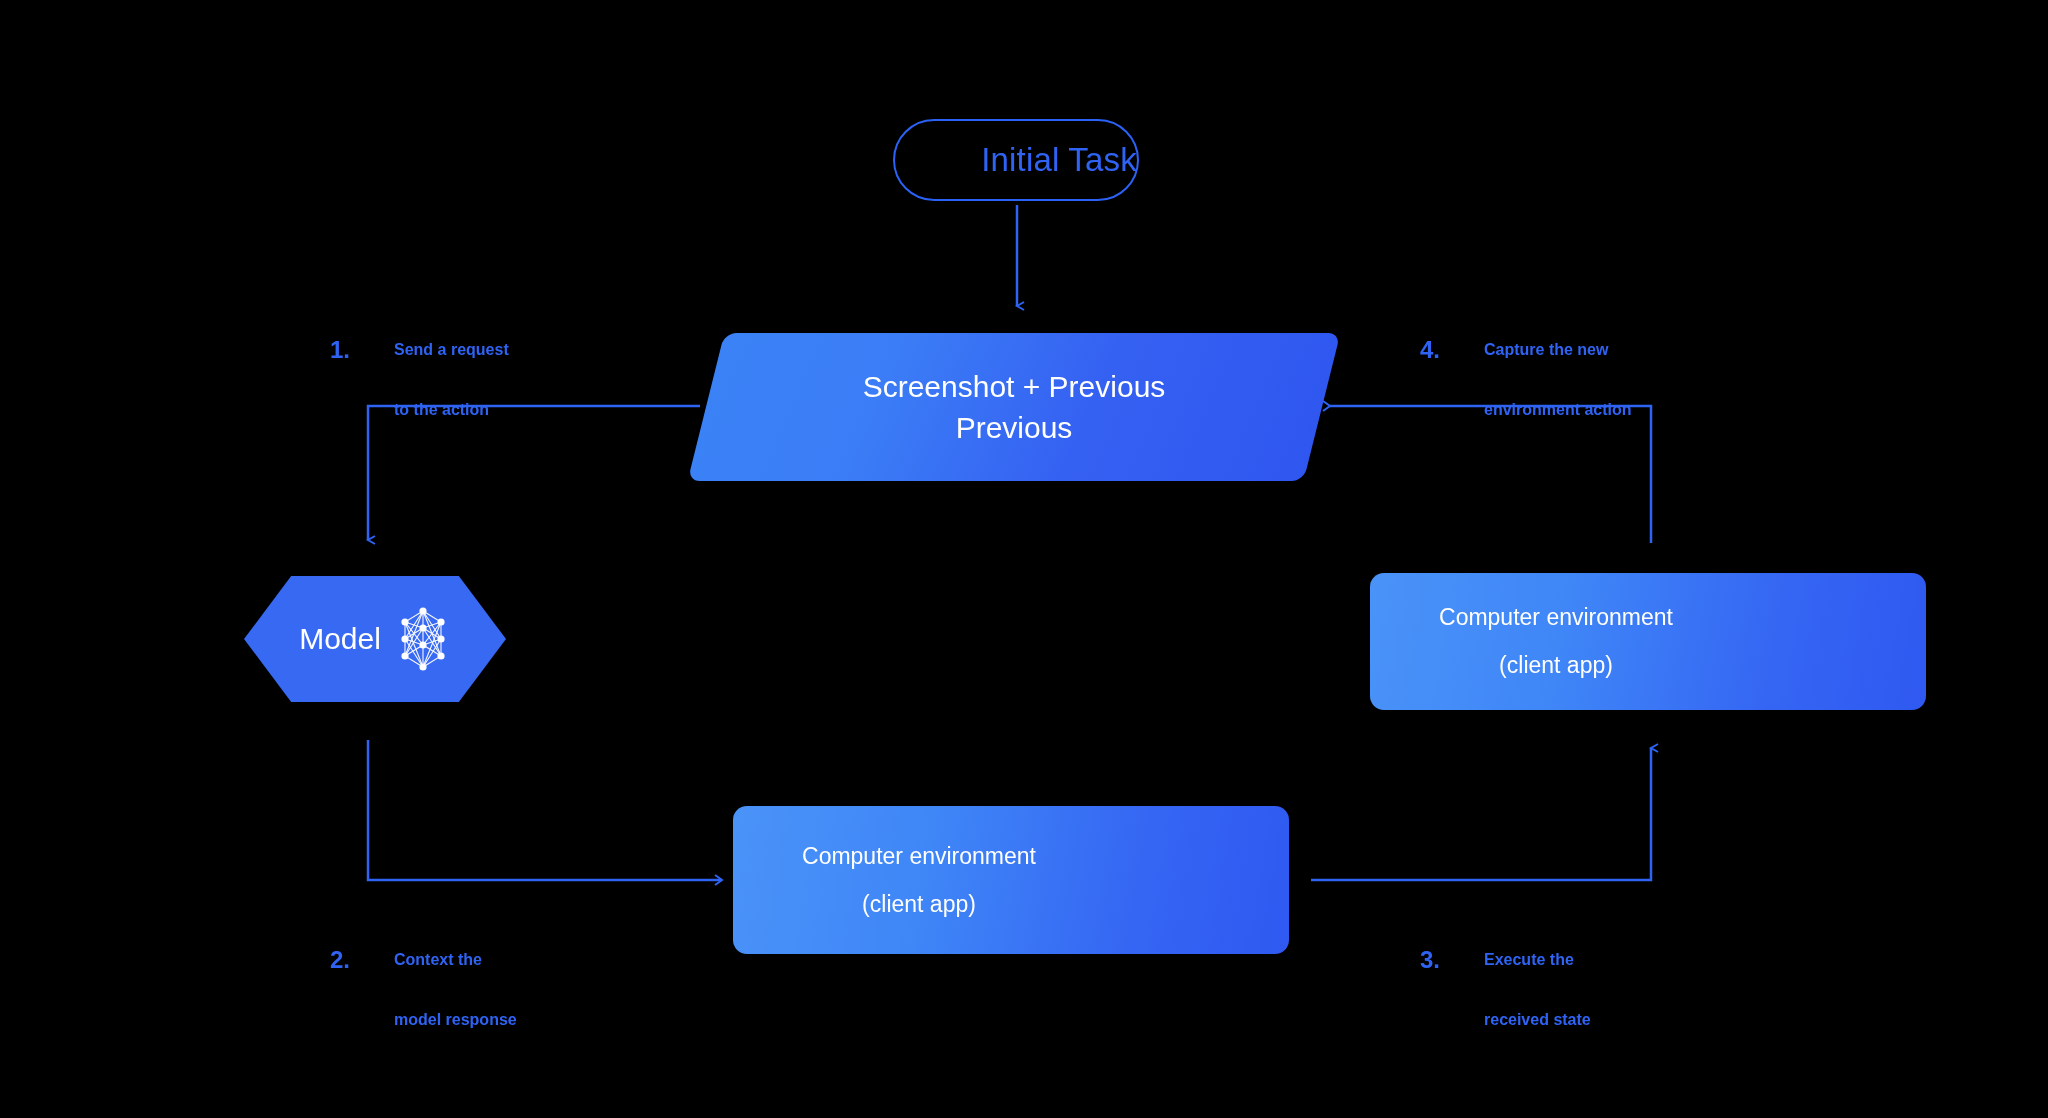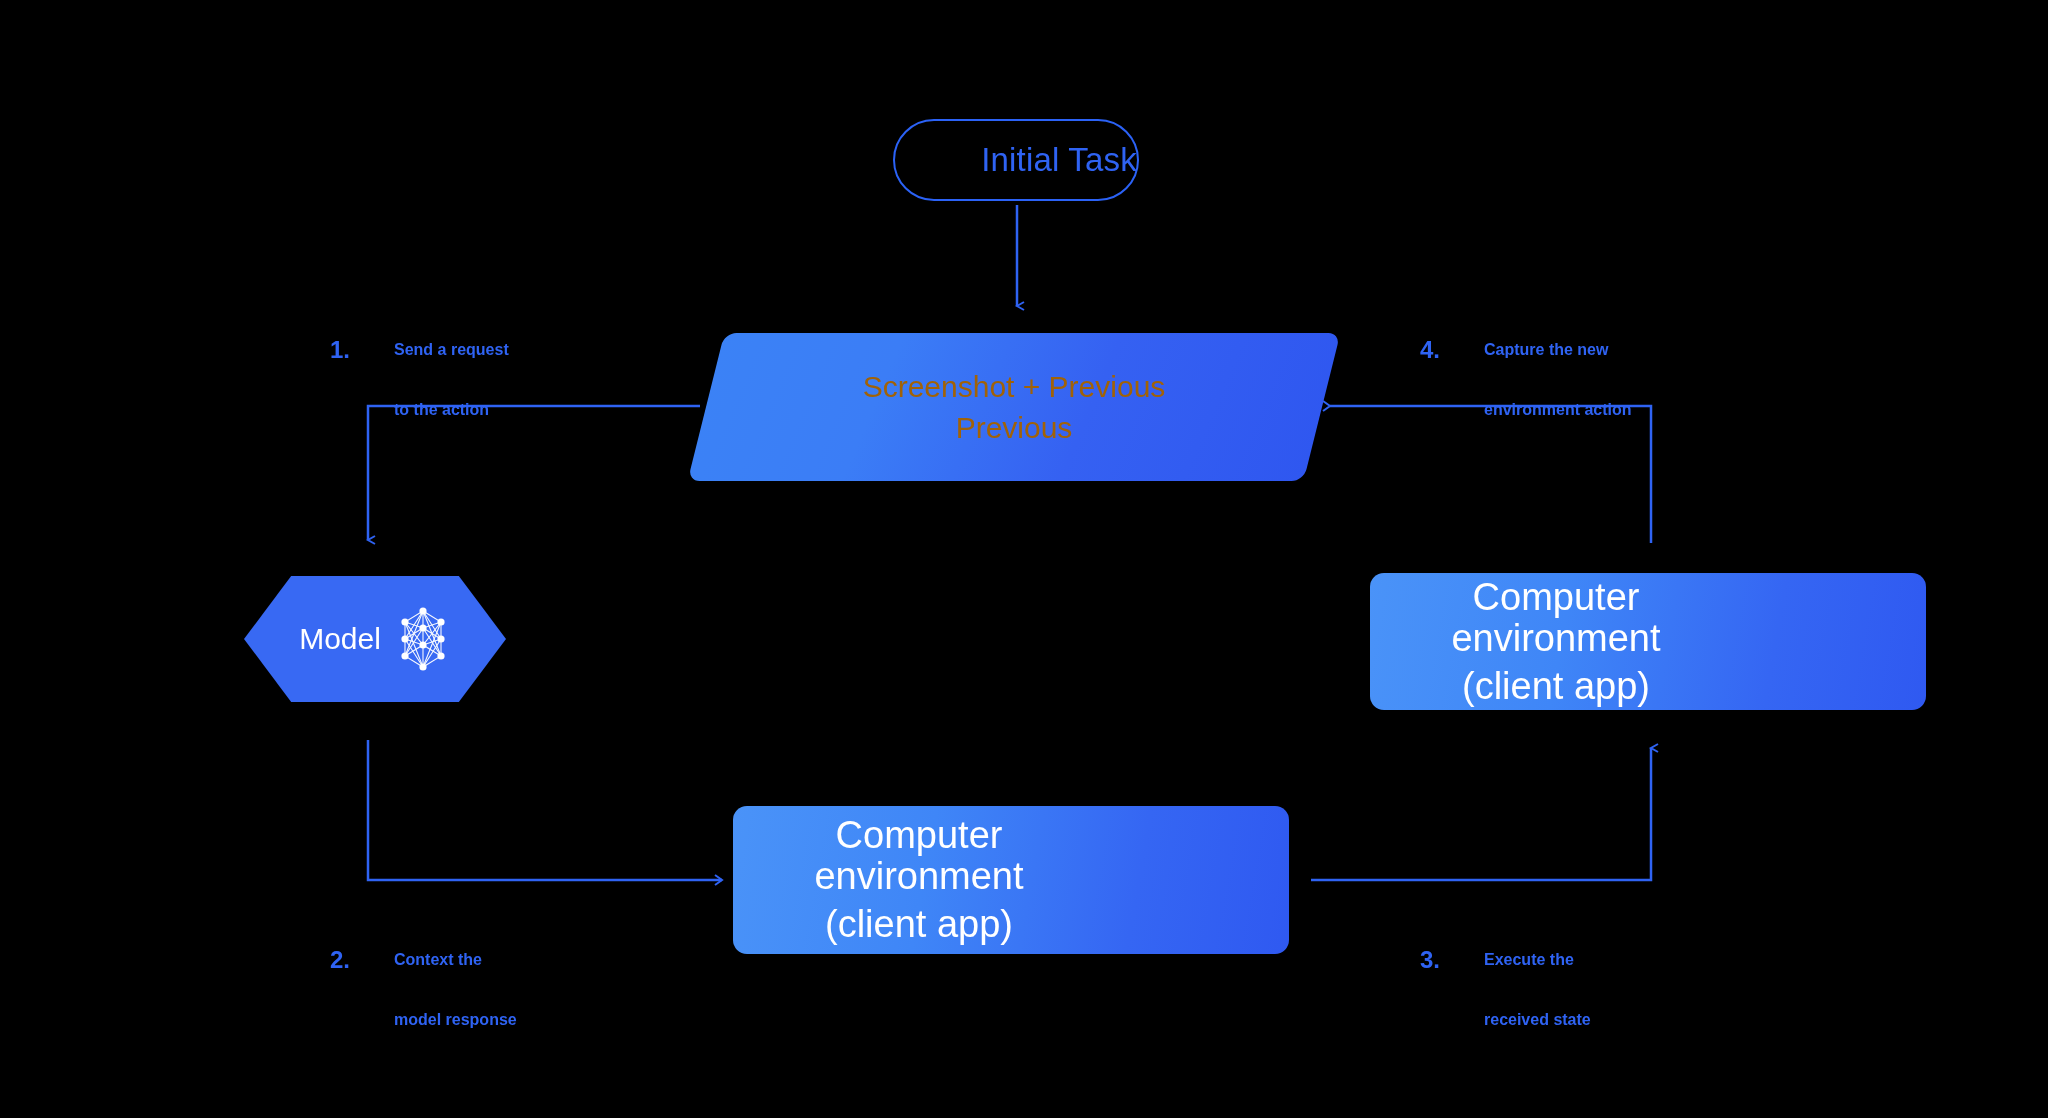--- a/index.html
+++ b/index.html
@@ -65,21 +65,21 @@
     border-radius: 12px;
     transform: skewX(-14deg);
   }
   .parallelogram .caption {
     position: absolute;
     left: 0; top: 0; right: 0; bottom: 0;
     display: flex;
     flex-direction: column;
     align-items: center;
     justify-content: center;
-    color: #a16207;
+    color: #ffffff;
     font-size: 30px;
     line-height: 41px;
     text-align: center;
   }
 
   
   .hexagon {
     position: absolute;
     left: 244px;
     top: 576px;
@@ -119,21 +119,21 @@
     background: linear-gradient(100deg, #4a93f8 0%, #3f86f7 35%, #3566f3 72%, #2f59f1 100%);
   }
   .env-card .caption {
     position: absolute;
     top: 0; bottom: 0;
     display: flex;
     flex-direction: column;
     align-items: center;
     justify-content: center;
     color: #ffffff;
-    font-size: 38px;
+    font-size: 23px;
     line-height: 41px;
     text-align: center;
     gap: 7px;
   }
 
   #env-right {
     left: 1370px;
     top: 573px;
     width: 556px;
     height: 137px;

